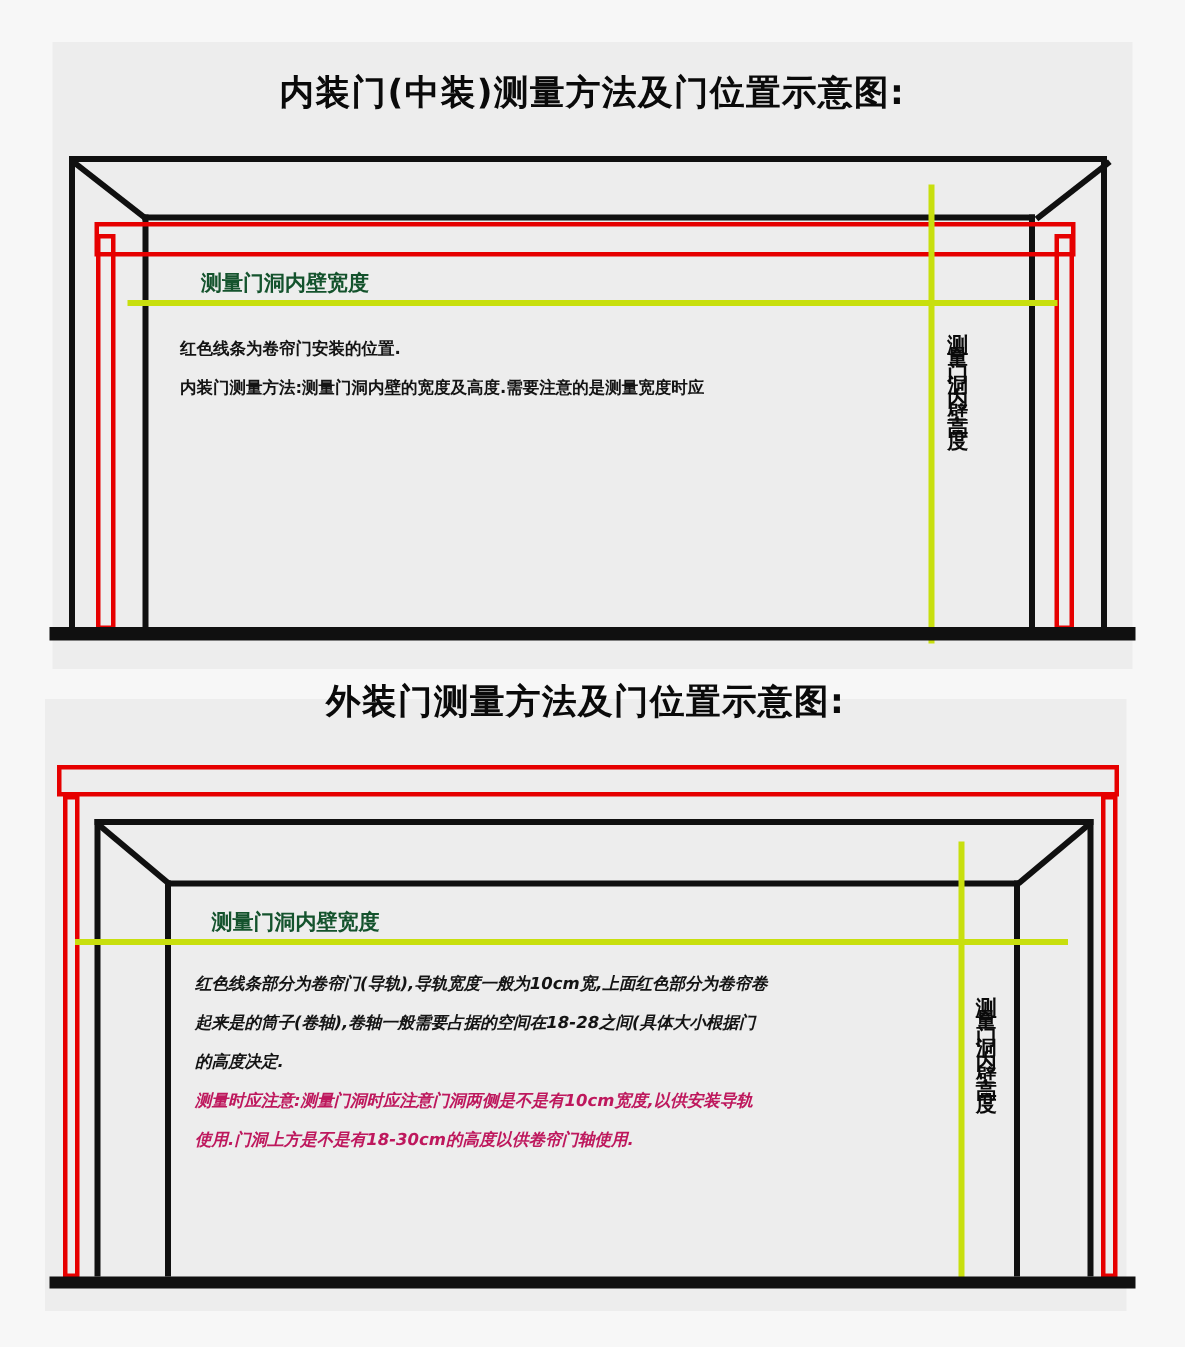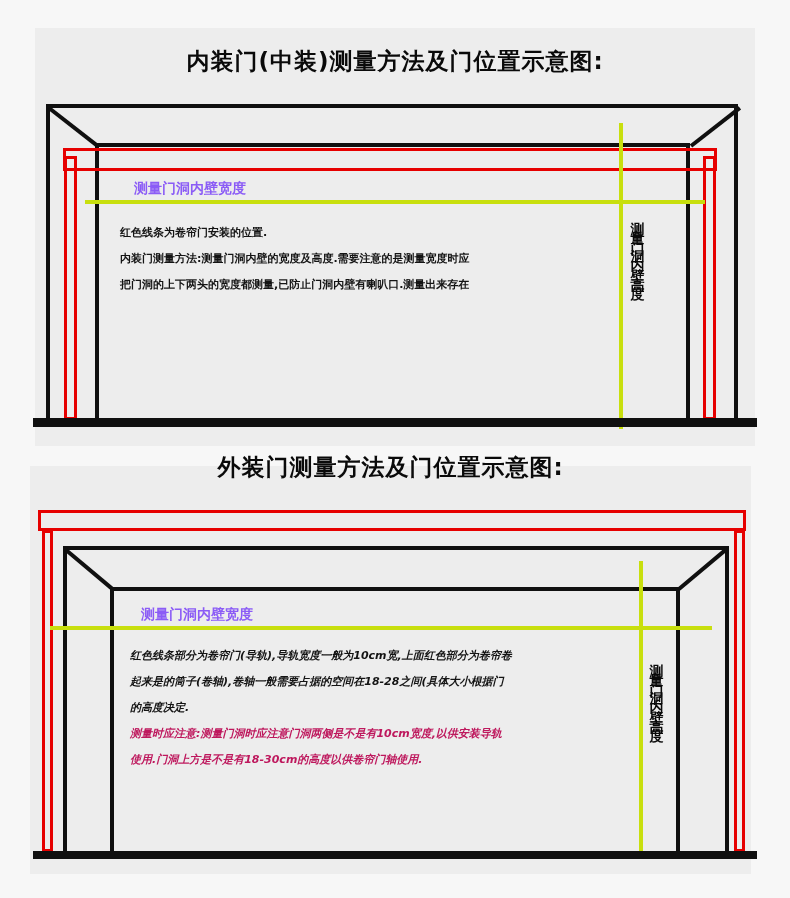--- a/index.html
+++ b/index.html
@@ -8,21 +8,21 @@
   .panel{position:absolute;background:#ededed;}
   .sec-title{position:absolute;text-align:center;font-size:23px;font-weight:bold;color:#0a0a0a;
              letter-spacing:1px;white-space:nowrap;}
   .frame{position:absolute;border:4px solid #101010;border-bottom:none;box-sizing:border-box;background:transparent;}
   .diag{position:absolute;height:4px;background:#101010;transform-origin:0 50%;}
   .floor{position:absolute;height:9px;background:#101010;}
   .red-band{position:absolute;border:3px solid #e60000;box-sizing:border-box;}
   .red-rail{position:absolute;border:3px solid #e60000;box-sizing:border-box;}
   .yline-h{position:absolute;height:4px;background:#c8df0e;}
   .yline-v{position:absolute;width:4px;background:#c8df0e;}
-  .wlabel{position:absolute;font-size:14px;font-weight:bold;color:#8b5cf6;white-space:nowrap;}
+  .wlabel{position:absolute;font-size:14px;font-weight:bold;color:#14532d;white-space:nowrap;}
   .body-text{position:absolute;font-size:11px;font-weight:bold;color:#141414;}
   .body-text div{line-height:26px;white-space:nowrap;}
   .body-text .warn{color:#be185d;}
   .vlabel{position:absolute;font-size:14px;font-weight:bold;color:#0a0a0a;
           writing-mode:vertical-rl;text-orientation:upright;letter-spacing:9px;}
 </style>
 </head>
 <body>
 
 <div class="canvas">
@@ -43,21 +43,20 @@
   <div class="red-rail" style="left:703px;top:156px;width:13px;height:264px;"></div>
 
   <div class="yline-v" style="left:619px;top:123px;height:306px;"></div>
   <div class="yline-h" style="left:85px;top:200px;width:620px;"></div>
 
   <div class="wlabel" style="left:134px;top:180px;">测量门洞内壁宽度</div>
 
   <div class="body-text" style="left:120px;top:220px;width:500px;">
     <div>红色线条为卷帘门安装的位置.</div>
     <div>内装门测量方法:测量门洞内壁的宽度及高度.需要注意的是测量宽度时应</div>
-    <div>把门洞的上下两头的宽度都测量,已防止门洞内壁有喇叭口.测量出来存在</div>
   </div>
 
   <div class="vlabel" style="left:629px;top:211px;height:206px;">测量门洞内壁高度</div>
 
   <div class="floor" style="left:33px;top:418px;width:724px;"></div>
 
   <div class="panel" style="left:30px;top:466px;width:721px;height:408px;"></div>
 
   <div class="sec-title" style="left:30px;top:452px;width:721px;">外装门测量方法及门位置示意图:</div>
 

